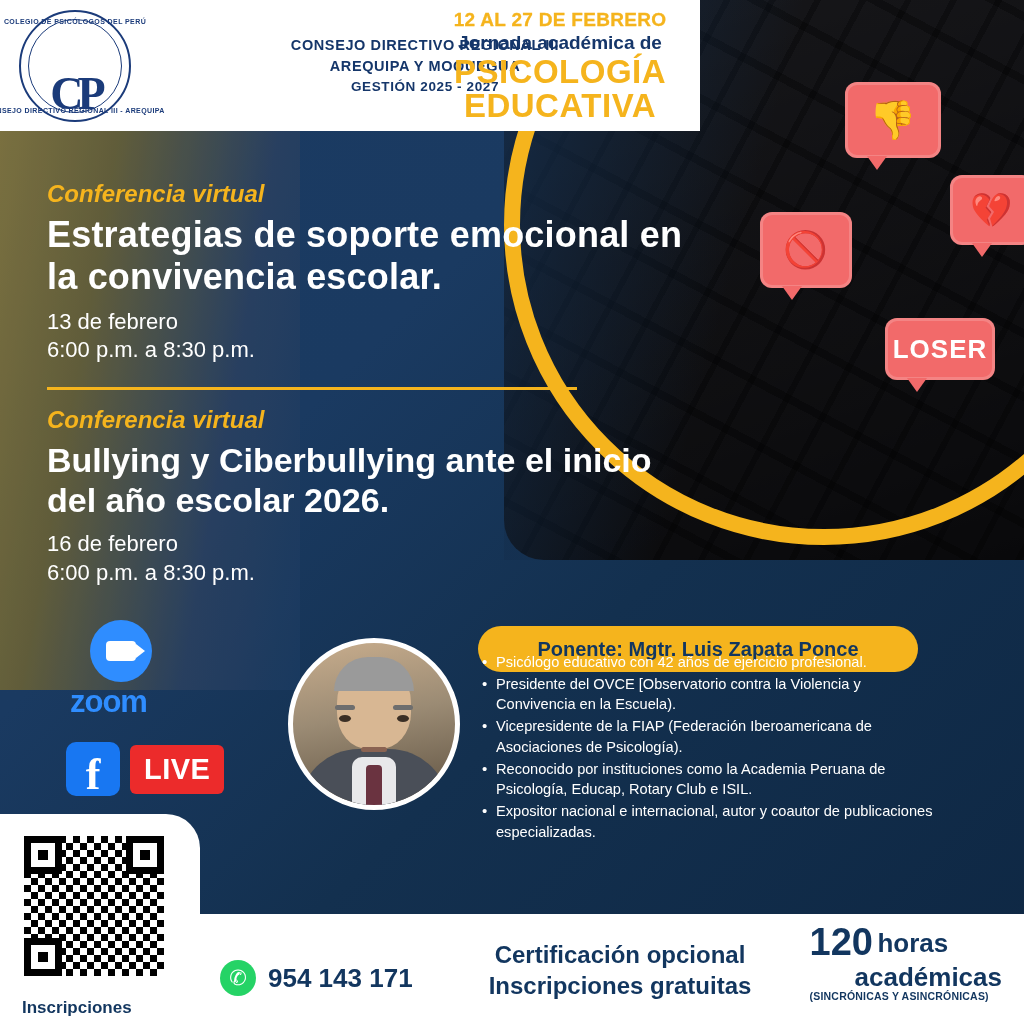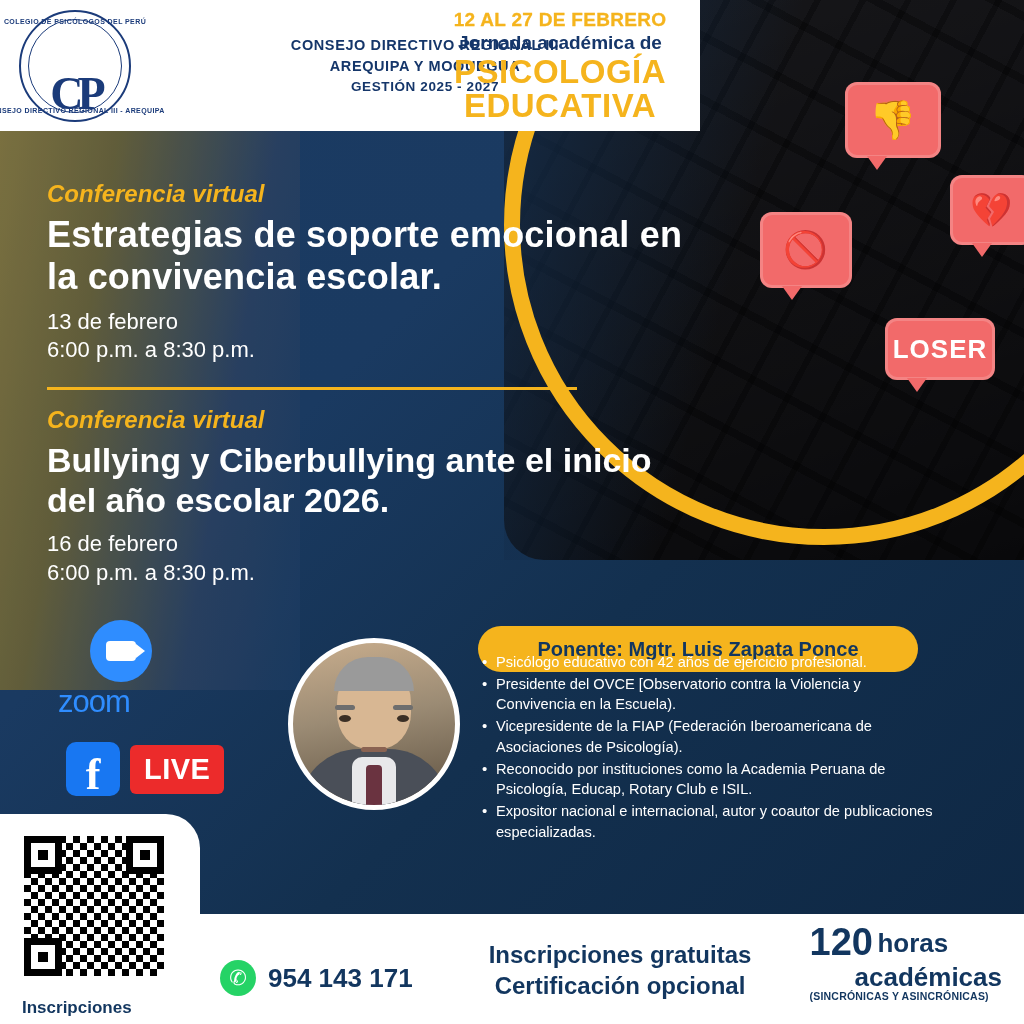--- a/index.html
+++ b/index.html
@@ -156,22 +156,22 @@
     margin-left: 32px;
   }
   .zoom-cam {
     width:30px; height:20px; background:#fff; border-radius:4px; position:relative;
   }
   .zoom-cam::after{
     content:""; position:absolute; right:-9px; top:3px;
     border-left:9px solid #fff; border-top:7px solid transparent; border-bottom:7px solid transparent;
   }
   .zoom-word {
-    color:#2f8dff; font-weight:normal; font-size:31px; letter-spacing:-1px; margin-top:2px;
-    margin-left: 0;
+    color:#2f8dff; font-weight:bold; font-size:31px; letter-spacing:-1px; margin-top:2px;
+    margin-left: 12px;
   }
   .fb-row { display:flex; align-items:center; gap:10px; margin-top:22px; margin-left:8px; }
   .fb-icon {
     width:54px; height:54px; border-radius:10px; background:#1877f2;
     color:#fff; font-family:"Liberation Serif", serif; font-weight:bold; font-size:44px;
     display:flex; align-items:flex-end; justify-content:center; line-height:.95;
   }
   .live-badge {
     background:#ec2b2b; color:#fff; font-weight:bold; font-size:29px;
     padding: 8px 14px; border-radius:6px; letter-spacing:.5px;
@@ -387,22 +387,22 @@
     </div>
     <div class="qr-ins">Inscripciones</div>
   </div>
 
   <div class="wa-row">
     <div class="wa-icon">✆</div>
     <div class="wa-num">954 143 171</div>
   </div>
 
   <div class="free-text">
+    <div>Certificación opcional</div>
     <div>Inscripciones gratuitas</div>
-    <div>Certificación opcional</div>
   </div>
 
   <div class="hours">
     <div>
       <span class="num">120</span>
       <span class="h1">horas</span>
     </div>
     <div class="h2">académicas</div>
     <div class="small">(SINCRÓNICAS Y ASINCRÓNICAS)</div>
   </div>

